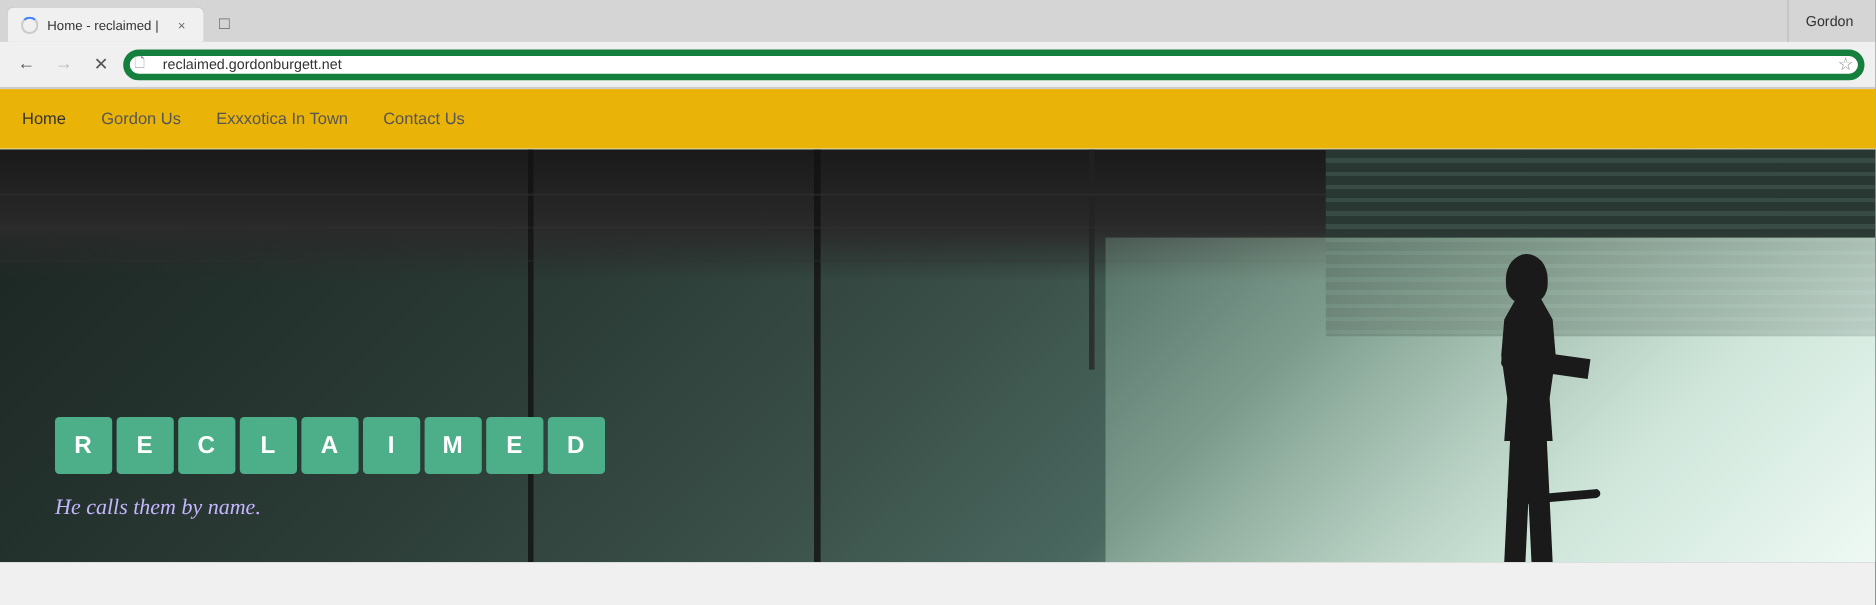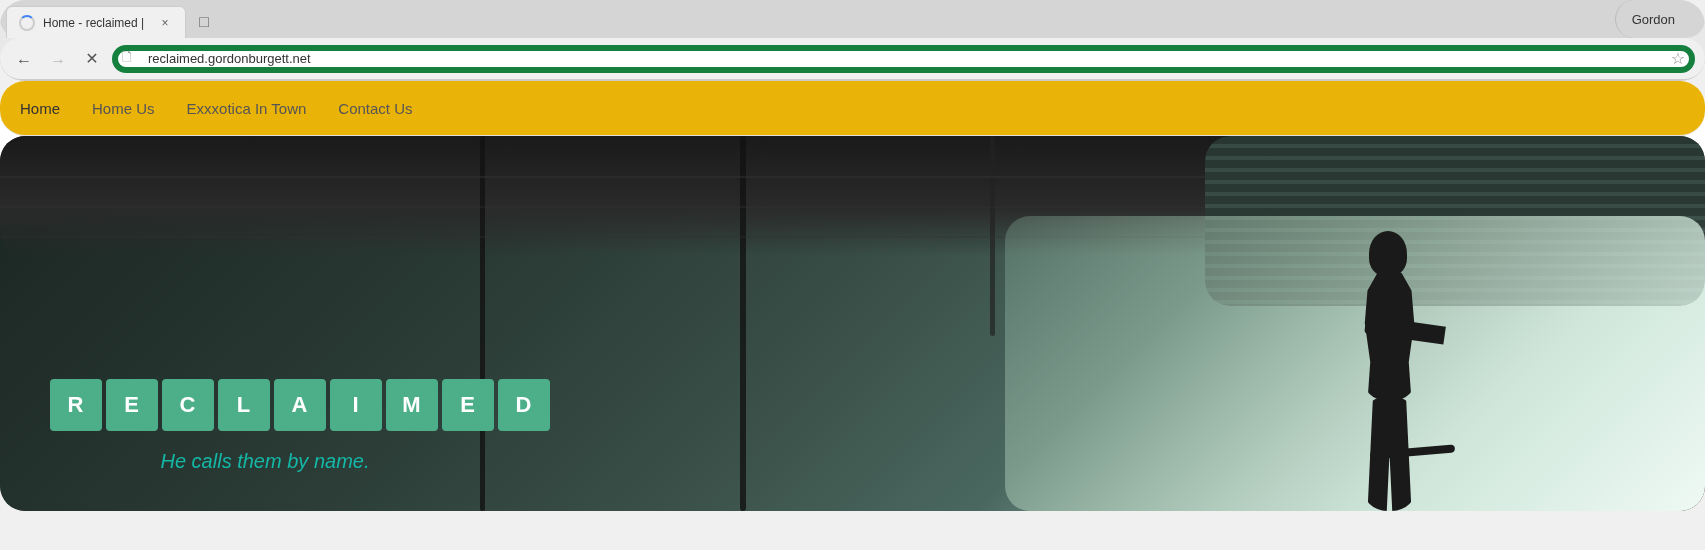--- a/index.html
+++ b/index.html
@@ -1,15 +1,15 @@
 <!DOCTYPE html>
 <html><head>
   <meta charset="utf-8">
   <style>
-    * { margin: 0; padding: 0; box-sizing: border-box; border-radius: 25px; }
+    * { margin: 0; padding: 0; box-sizing: border-box; }
     body { font-family: Arial, sans-serif; width: 1705px; height: 550px; overflow: hidden; background: #f0f0f0; }
 
     
     .browser-chrome {
       background: #e8e8e8;
       border-bottom: 1px solid #ccc;
     }
 
     
     .tab-bar {
@@ -81,21 +81,21 @@
       justify-content: center;
       margin-left: 4px;
       border-radius: 50%;
       cursor: pointer;
       color: #666;
       font-size: 16px;
     }
 
     .user-btn {
       position: absolute;
-      right: 14px;
+      right: 4px;
       top: 0;
       height: 38px;
       padding: 0 16px;
       background: #d5d5d5;
       border: none;
       font-size: 13px;
       color: #333;
       cursor: pointer;
       border-left: 1px solid #bbb;
     }
@@ -275,26 +275,25 @@
       font-weight: bold;
       font-family: 'Arial Black', sans-serif;
       letter-spacing: 1px;
     }
 
     .tagline {
       position: absolute;
       bottom: 38px;
       left: 50px;
       right: 0;
-      text-align: center;
       width: 430px;
       font-size: 20px;
-      color: #14b8a6;
+      color: #c4b5fd;
       font-style: italic;
-      font-family: Liberation Sans, sans-serif;
+      font-family: Liberation Serif, serif;
     }
   </style>
 </head>
 <body>
 
 <div class="browser-chrome">
 
   <div class="tab-bar">
     <div class="tab">
       <div class="tab-loading-icon"></div>
@@ -322,21 +321,21 @@
       <input class="url-input" type="text" value="reclaimed.gordonburgett.net" style="">
       <span class="star-icon">☆</span>
     </div>
   </div>
 </div>
 
 <div class="website">
 
   <nav class="site-nav">
     <a class="nav-item home">Home</a>
-    <a class="nav-item">Home Us</a>
+    <a class="nav-item">Gordon Us</a>
     <a class="nav-item">Exxxotica In Town</a>
     <a class="nav-item">Contact Us</a>
   </nav>
 
   <div class="hero">
 
     <div class="hero-bg"></div>
 
     <div class="ceiling"></div>
 

